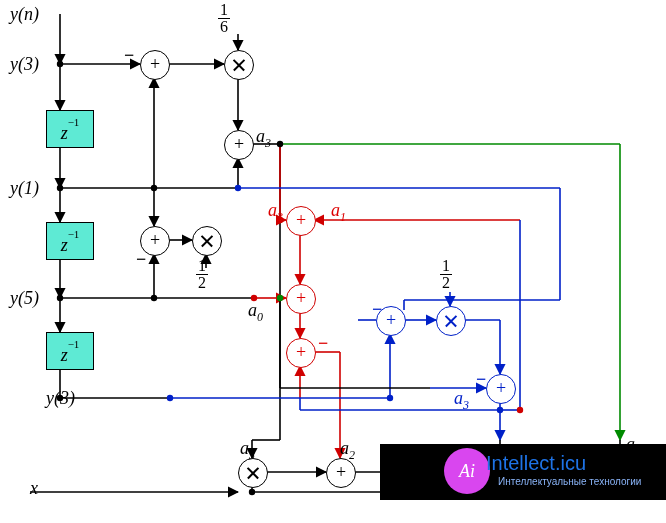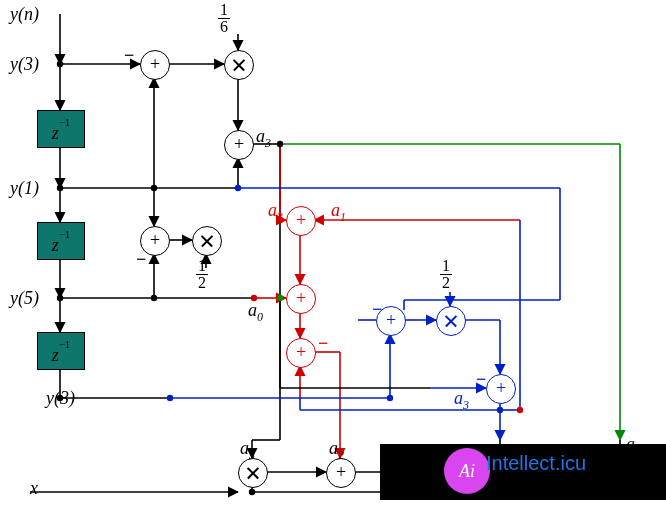--- a/index.html
+++ b/index.html
@@ -3,21 +3,21 @@
 <meta charset="utf-8">
 <style>
   html,body{margin:0;padding:0;background:#fff;font-family:"Times New Roman",serif;}
   #stage{position:relative;width:666px;height:523px;}
   svg{position:absolute;top:0;left:0;}
   .lbl{position:absolute;font-size:18px;font-style:italic;white-space:nowrap;}
   .lbl sub{font-size:12px;}
   .frac{display:inline-block;text-align:center;font-style:normal;font-size:16px;line-height:1;}
   .frac .n{display:block;border-bottom:1px solid #000;padding:0 2px;}
   .frac .d{display:block;padding:0 2px;}
-  .zbox{position:absolute;width:46px;height:36px;border:1.5px solid #000;background:#0f766e;text-align:center;font-size:18px;font-style:italic;line-height:34px;}
+  .zbox{position:absolute;width:46px;height:36px;border:1.5px solid #000;background:#5eead4;text-align:center;font-size:18px;font-style:italic;line-height:34px;margin-left:9px;}
   .zbox sup{font-size:11px;font-style:normal;position:relative;top:-6px;}
   .node{position:absolute;width:28px;height:28px;border:1.6px solid #000;border-radius:50%;background:#fff;}
   .node .sign{position:absolute;font-size:18px;font-style:normal;line-height:1;font-weight:bold;}
   .node .plus{font-weight:normal;}
   .mul{position:absolute;width:28px;height:28px;border:1.6px solid #000;border-radius:50%;background:#fff;}
   .mul::before,.mul::after{content:"";position:absolute;left:50%;top:50%;width:15px;height:1.6px;background:#000;transform-origin:center;}
   .mul::before{transform:translate(-50%,-50%) rotate(45deg);}
   .mul::after{transform:translate(-50%,-50%) rotate(-45deg);}
   .watermark{position:absolute;background:#000;color:#fff;}
   .wm-circle{position:absolute;width:46px;height:46px;border-radius:50%;background:#d946ef;color:#fff;font-size:18px;text-align:center;line-height:46px;font-style:italic;font-family:Georgia,serif;}
@@ -242,21 +242,21 @@
 <div class="lbl" style="left:256px;top:126px;" data-name="label-a3-top"><span>a</span><sub>3</sub></div>
 
 <div class="lbl red" style="left:268px;top:200px;" data-name="label-a3-red"><span>a</span><sub>3</sub></div>
 <div class="lbl red" style="left:318px;top:200px;margin-left:13px;" data-name="label-a1-red"><span>a</span><sub>1</sub></div>
 
 <div class="lbl" style="left:248px;top:300px;" data-name="label-a0-mid"><span>a</span><sub>0</sub></div>
 
 <div class="lbl blue" style="left:454px;top:388px;" data-name="label-a3-blue"><span>a</span><sub>3</sub></div>
 
 <div class="lbl" style="left:240px;top:438px;" data-name="label-a3-bottom"><span>a</span><sub>3</sub></div>
-<div class="lbl" style="left:329px;top:438px;" data-name="label-a2-bottom"><span>a</span><sub>2</sub></div>
+<div class="lbl" style="left:340px;top:438px;" data-name="label-a2-bottom"><span>a</span><sub>2</sub></div>
 <div class="lbl" style="left:490px;top:438px;" data-name="label-a1-bottom"><span>a</span><sub>1</sub></div>
 <div class="lbl" style="left:626px;top:434px;" data-name="label-a0-bottom"><span>a</span><sub>0</sub></div>
 <div class="lbl" style="left:638px;top:456px;" data-name="label-output">y( )</div>
 
 <div class="sign-free" style="left:124px;top:46px;" data-name="sign-minus-1">−</div>
 <div class="sign-free" style="left:136px;top:250px;" data-name="sign-minus-2">−</div>
 <div class="sign-free red" style="left:318px;top:334px;" data-name="sign-minus-3">−</div>
 <div class="sign-free blue" style="left:372px;top:300px;" data-name="sign-minus-4">−</div>
 <div class="sign-free blue" style="left:476px;top:370px;" data-name="sign-minus-5">−</div>
 
@@ -305,15 +305,16 @@
       <span class="sign plus" style="left:9px;top:4px;">+</span>
     </div>
 <div class="mul" style="left:560px;top:458px;" data-name="mul-h3"></div>
 <div class="node" style="left:606px;top:458px;" data-name="adder-h3">
       <span class="sign plus" style="left:9px;top:4px;">+</span>
     </div>
 
 <div class="watermark" style="left:380px;top:444px;width:286px;height:56px;" data-name="watermark">
   <div class="wm-circle" style="left:64px;top:4px;" data-name="watermark-badge">Ai</div>
   <div class="wm-txt" style="left:106px;top:8px;font-size:20px;" data-name="watermark-title">Intellect.icu</div>
+  <div class="wm-txt" style="left:118px;top:32px;font-size:10px;color:#8ab4f8;" data-name="watermark-sub">Интеллектуальные технологии</div>
 </div>
 
 </div>
 
 </body></html>

